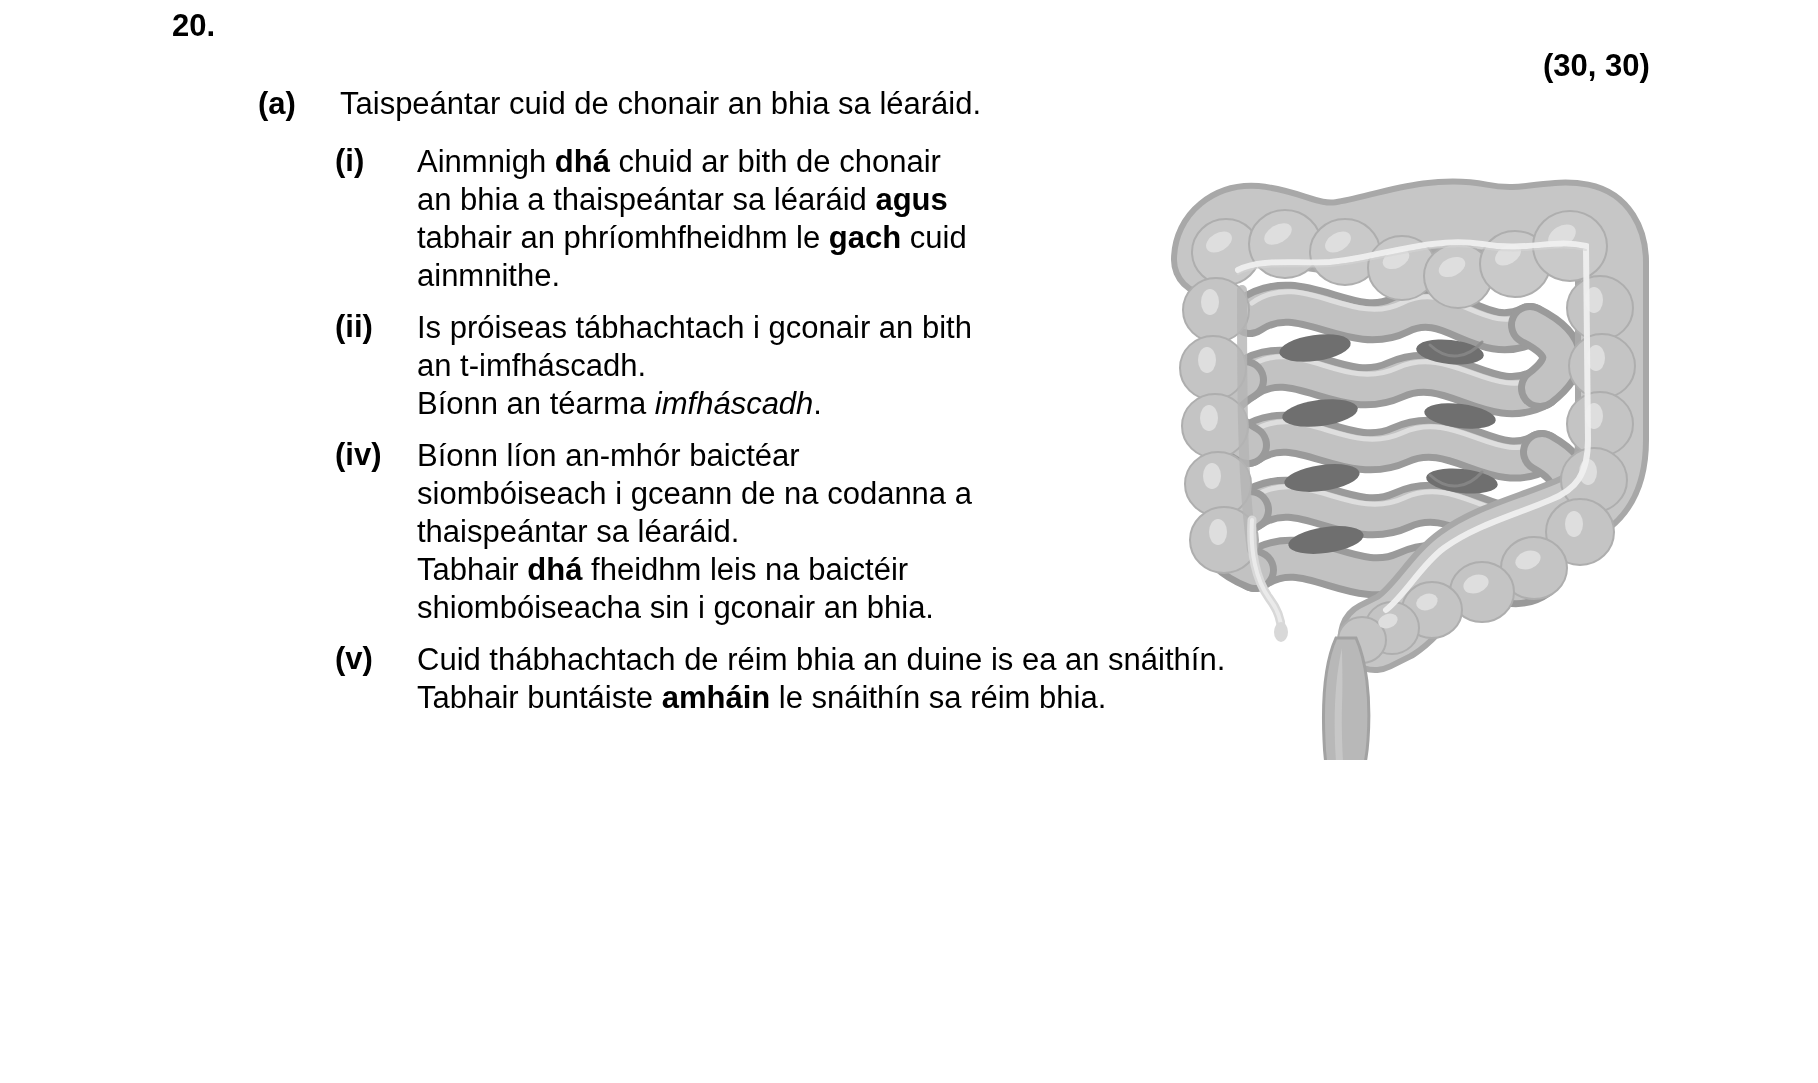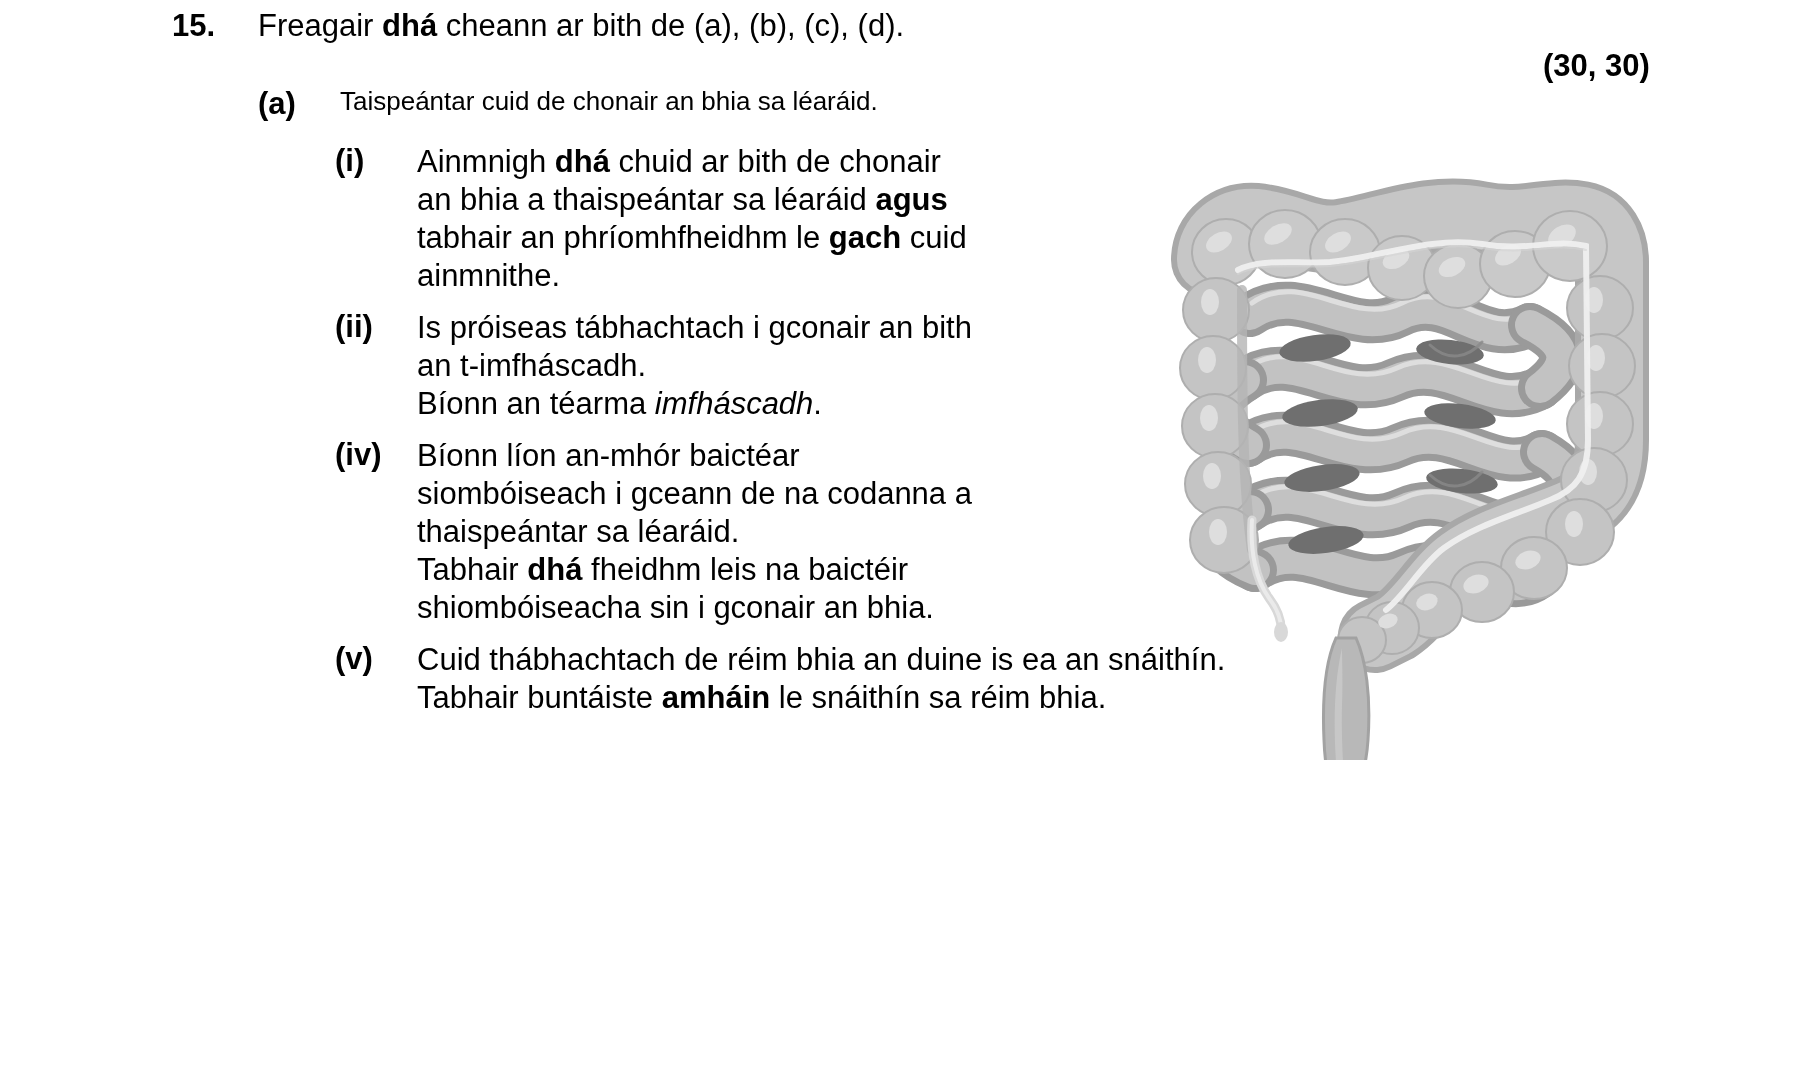--- a/index.html
+++ b/index.html
@@ -71,21 +71,21 @@
     position: absolute;
     left: 258px;
     top: 0;
     font-size: 31px;
     font-weight: 700;
   }
   #part-a-text {
     position: absolute;
     left: 340px;
     top: 0;
-    font-size: 26px;
+    font-size: 31px;
     white-space: nowrap;
   }
 
   
   #roman-list {
     position: absolute;
     left: 0;
     top: 143px;
     width: 1818px;
   }
@@ -131,23 +131,22 @@
     width: 520px;
     height: 620px;
   }
 </style>
 </head>
 <body>
 
 <div id="page">
 
   <div id="question-row">
-    <span id="q-number">15.</span>
-
-    <span id="q-stem"><span>Freagair </span><span class="bold">dhá</span><span> cheann ar bith de (a), (b), (c), (d).</span></span>
+    <span id="q-number">20.</span>
+
 
     <span id="q-marks">(30, 30)</span>
   </div>
 
   <div id="part-a">
     <span id="part-a-label">(a)</span>
     <span id="part-a-text">Taispeántar cuid de chonair an bhia sa léaráid.</span>
   </div>
 
   <div id="roman-list">

